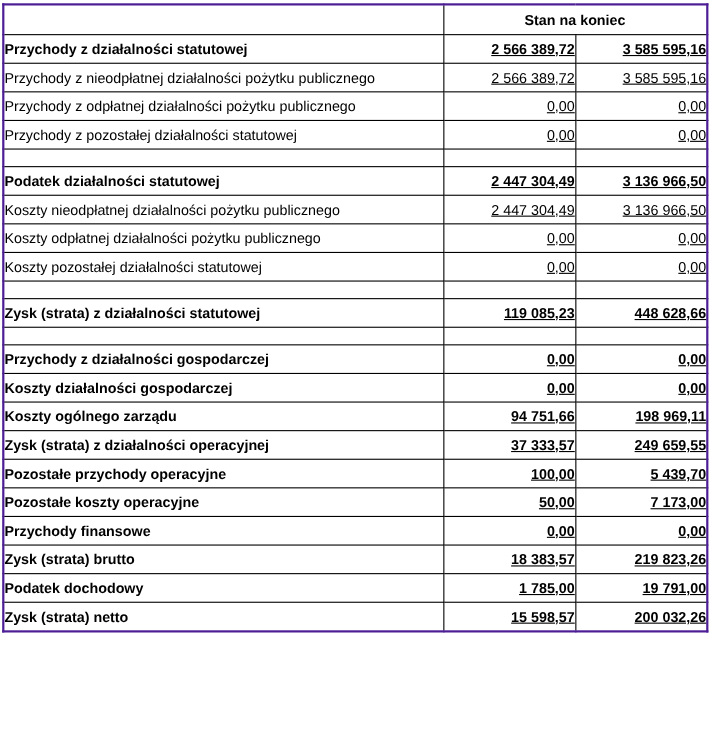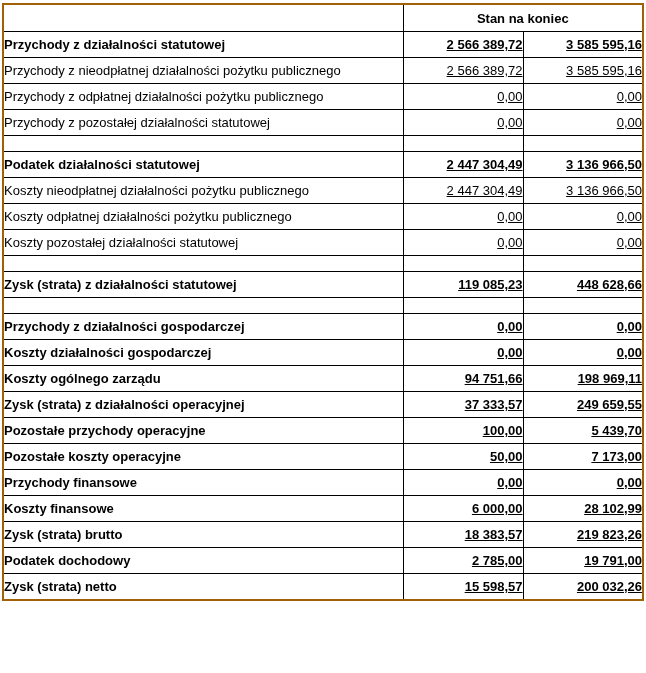--- a/index.html
+++ b/index.html
@@ -18,21 +18,21 @@
     width: 646px;
     height: 673px;
     box-sizing: border-box;
     padding: 2px 2px 2px 2px;
   }
   table.fin {
     border-collapse: collapse;
     table-layout: fixed;
     width: 640px;
     margin: 1px auto 0 auto;
-    border: 2px solid #a16207;
+    border: 2px solid #4c1d95;
   }
   table.fin col.c-label { width: 400px; }
   table.fin col.c-prev  { width: 120px; }
   table.fin col.c-curr  { width: 120px; }
 
   table.fin th, table.fin td {
     border: 1px solid #000000;
     padding: 0;
     vertical-align: middle;
     font-size: 13px;
@@ -194,32 +194,27 @@
           <td class="label">Pozostałe koszty operacyjne</td>
           <td class="num">50,00</td>
           <td class="num">7 173,00</td>
         </tr>
         <tr class="bold">
           <td class="label">Przychody finansowe</td>
           <td class="num">0,00</td>
           <td class="num">0,00</td>
         </tr>
         <tr class="bold">
-          <td class="label">Koszty finansowe</td>
-          <td class="num">6 000,00</td>
-          <td class="num">28 102,99</td>
-        </tr>
-        <tr class="bold">
           <td class="label">Zysk (strata) brutto</td>
           <td class="num">18 383,57</td>
           <td class="num">219 823,26</td>
         </tr>
         <tr class="bold">
           <td class="label">Podatek dochodowy</td>
-          <td class="num">2 785,00</td>
+          <td class="num">1 785,00</td>
           <td class="num">19 791,00</td>
         </tr>
         <tr class="bold">
           <td class="label">Zysk (strata) netto</td>
           <td class="num">15 598,57</td>
           <td class="num">200 032,26</td>
         </tr>
       </tbody>
   </table>
 </div>

